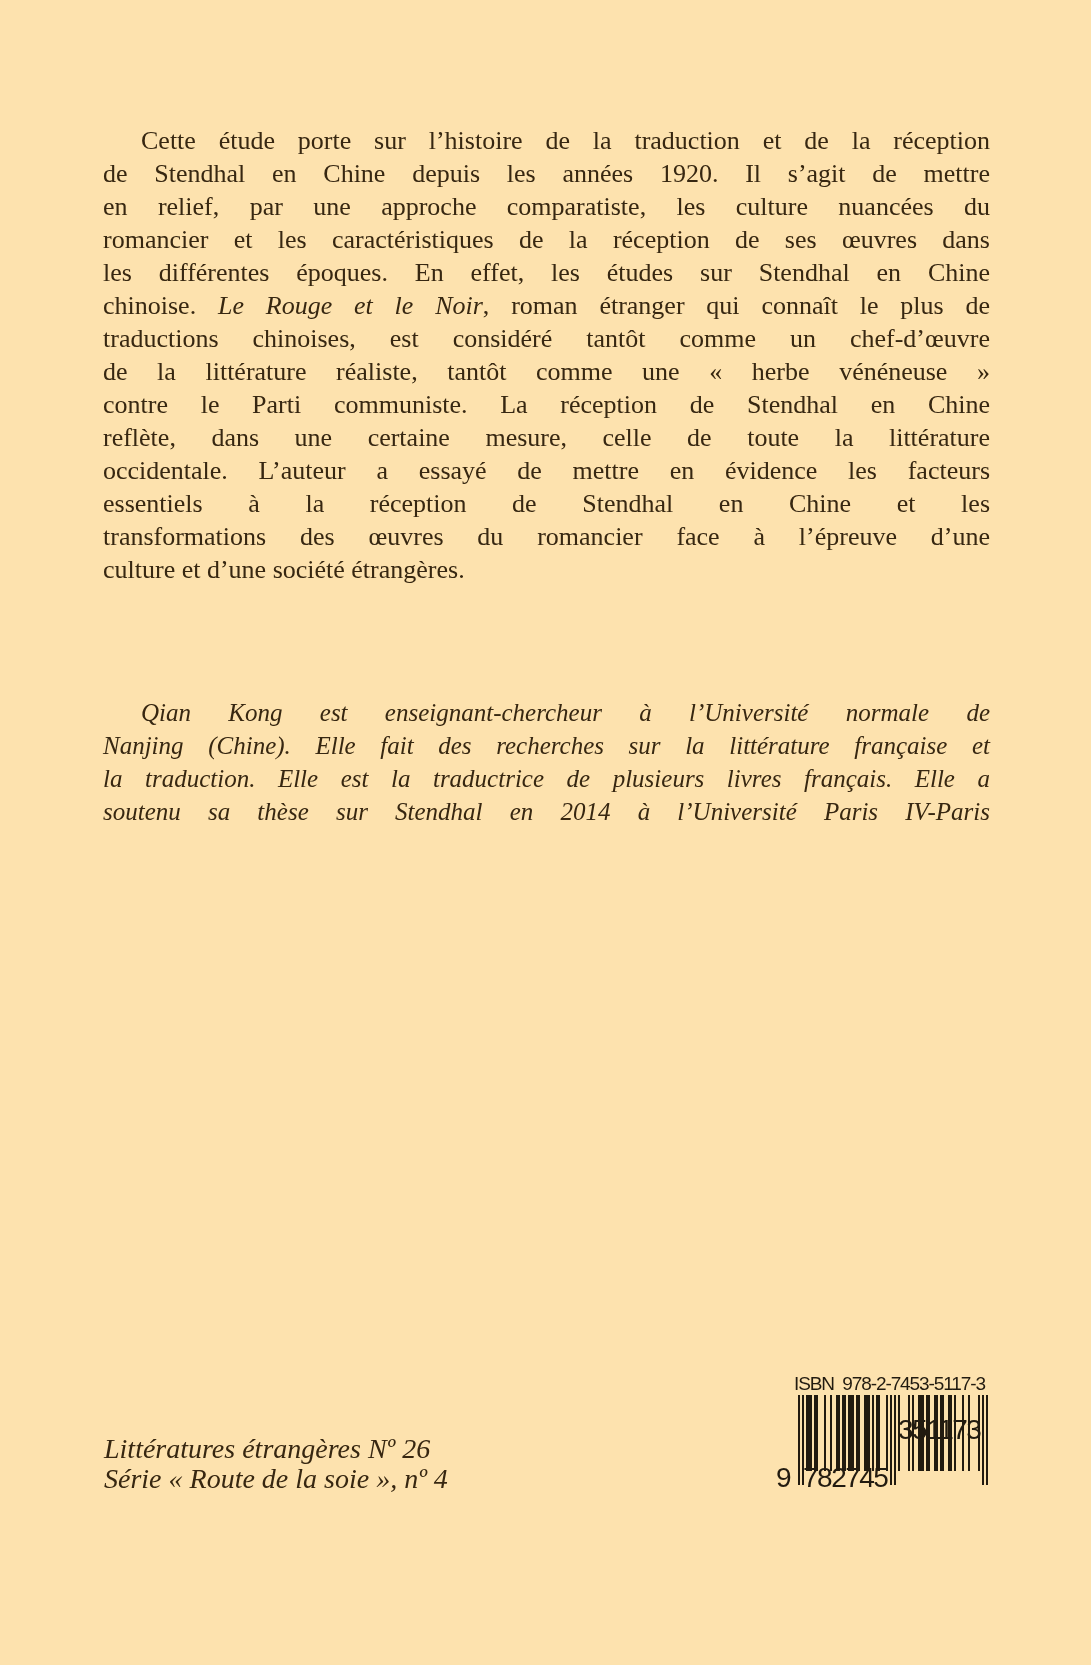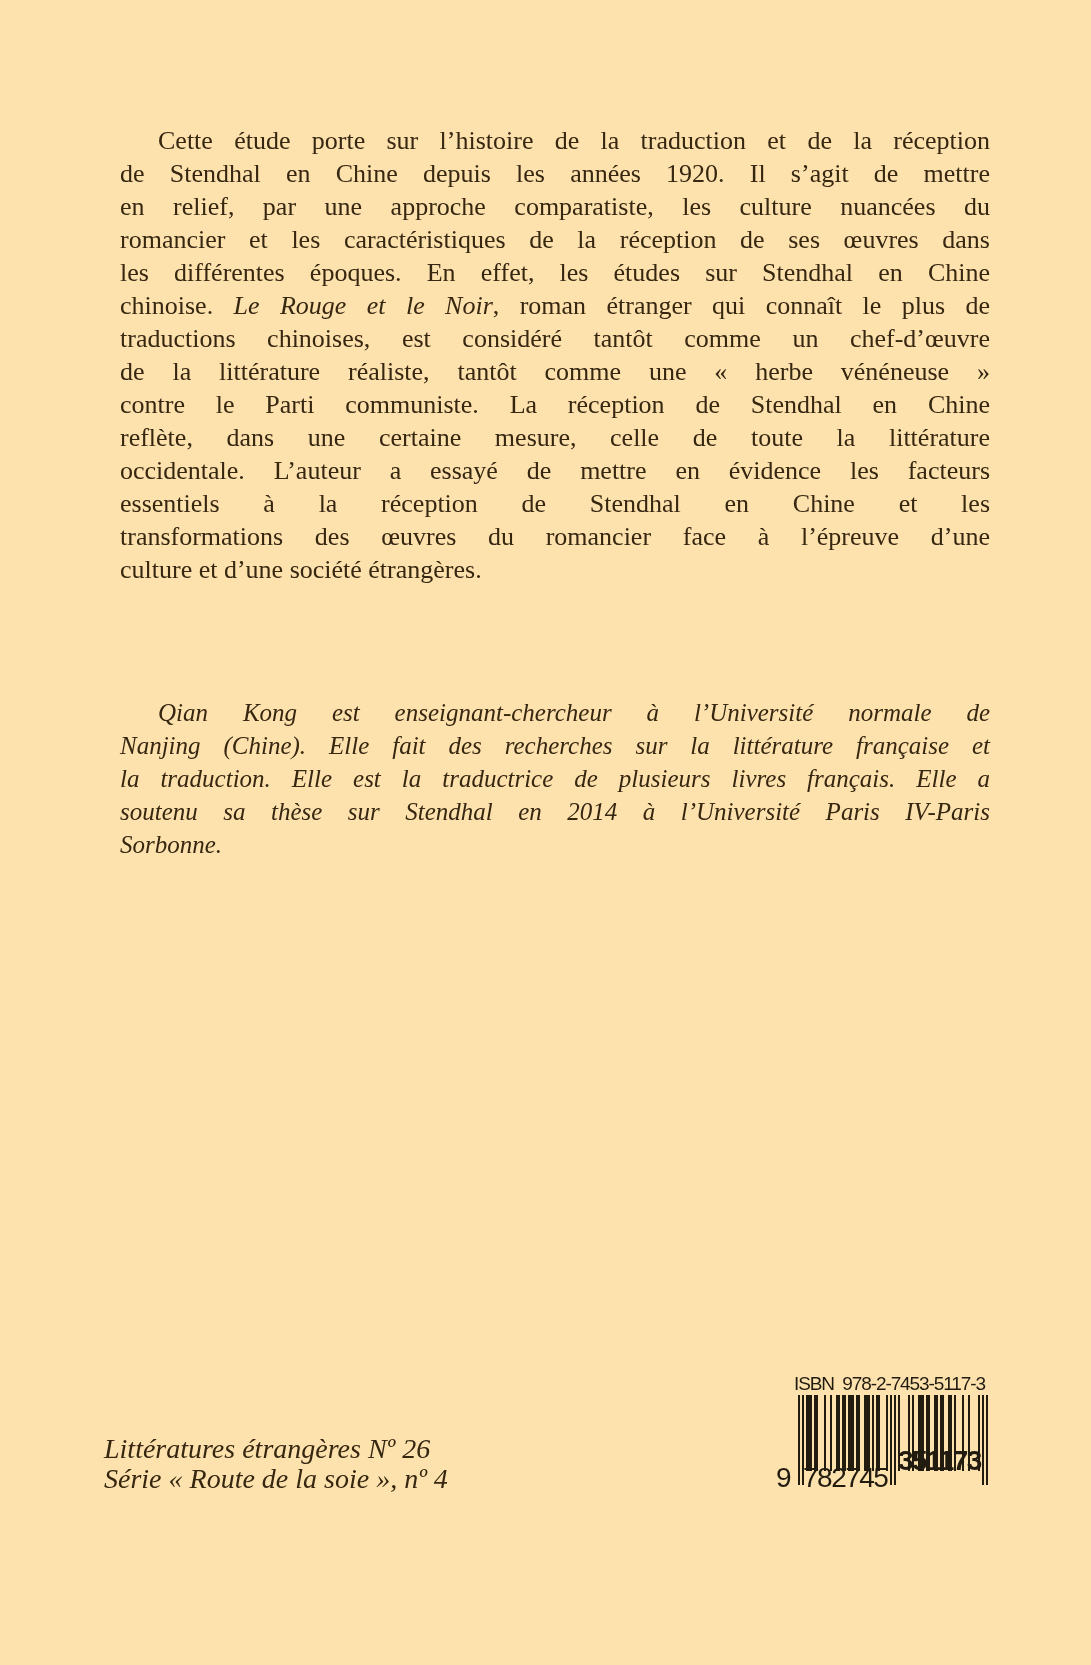--- a/index.html
+++ b/index.html
@@ -22,21 +22,20 @@
   .bio {
     left: 103px; top: 696px; width: 887px;
     font-size: 25px; line-height: 33px;
     font-style: italic;
   }
   .tline {
     text-align: justify;
     text-align-last: justify;
     -moz-text-align-last: justify;
     white-space: nowrap;
-    margin-left: 17px;
   }
   .tline.last { text-align-last: left; -moz-text-align-last: left; }
   .tline.ind { text-indent: 38px; }
   .it { font-style: italic; }
 
   .collection {
     left: 104px; top: 1434px;
     font-size: 28px; line-height: 30px;
     font-style: italic;
   }
@@ -53,21 +52,21 @@
   .barcode { left: 798px; top: 1395px; }
   .barcode rect { fill: #221b10; shape-rendering: crispEdges; }
   .bdigit {
     position: absolute;
     font-family: "Liberation Sans", sans-serif;
     font-size: 28px; line-height: 28px;
     color: #221b10;
   }
   .d9  { left: 776px; top: 1464px; }
   .dg1 { left: 803px; top: 1464px; letter-spacing: -1.5px; }
-  .dg2 { left: 898px; top: 1447px; letter-spacing: -1.5px; font-weight: bold; }
+  .dg2 { left: 898px; top: 1416px; letter-spacing: -1.5px; }
 </style>
 </head>
 <body>
 
 <div class="page">
 
   <div class="block synopsis">
       <div class="tline ind"><span>Cette étude porte sur l’histoire de la traduction et de la réception</span></div>
       <div class="tline"><span>de Stendhal en Chine depuis les années 1920. Il s’agit de mettre</span></div>
       <div class="tline"><span>en relief, par une approche comparatiste, les culture nuancées du</span></div>
@@ -82,21 +81,20 @@
       <div class="tline"><span>essentiels à la réception de Stendhal en Chine et les</span></div>
       <div class="tline"><span>transformations des œuvres du romancier face à l’épreuve d’une</span></div>
       <div class="tline last"><span>culture et d’une société étrangères.</span></div>
     </div>
 
   <div class="block bio">
       <div class="tline ind"><span>Qian Kong est enseignant-chercheur à l’Université normale de</span></div>
       <div class="tline"><span>Nanjing (Chine). Elle fait des recherches sur la littérature française et</span></div>
       <div class="tline"><span>la traduction. Elle est la traductrice de plusieurs livres français. Elle a</span></div>
       <div class="tline"><span>soutenu sa thèse sur Stendhal en 2014 à l’Université Paris IV-Paris</span></div>
-      <div class="tline last"><span>Sorbonne.</span></div>
     </div>
 
   <div class="block collection">
     <div>Littératures étrangères Nº 26</div>
     <div>Série « Route de la soie », nº 4</div>
   </div>
 
   <div class="block isbn-label">ISBN  978-2-7453-5117-3</div>
 
   <svg class="block barcode" width="190" height="90" viewBox="0 0 95 45" preserveAspectRatio="none" xmlns="http://www.w3.org/2000/svg">

